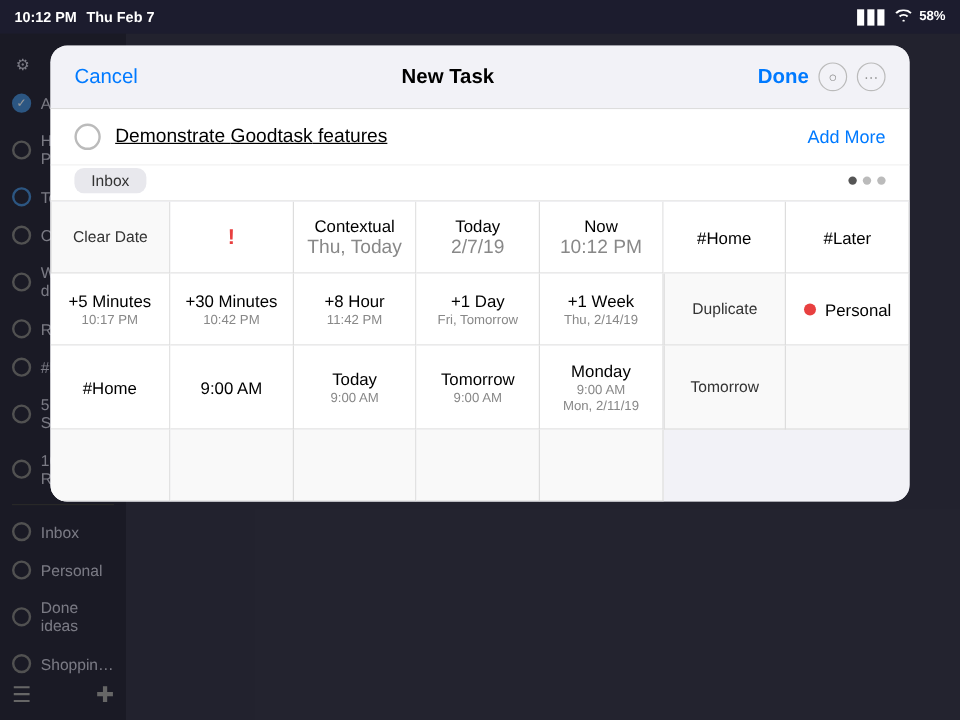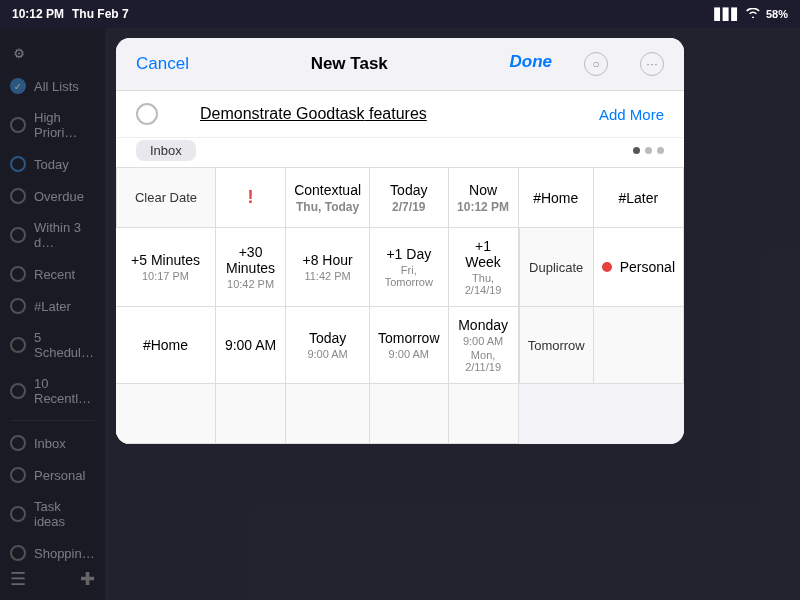--- a/index.html
+++ b/index.html
@@ -96,21 +96,21 @@
       display: flex;
       align-items: flex-start;
       justify-content: center;
       padding-top: 10px;
     }
 
     
     .modal {
       background: #f2f2f7;
       border-radius: 14px;
-      width: 568px;
+      width: 716px;
       max-height: 560px;
       overflow: hidden;
       display: flex;
       flex-direction: column;
     }
 
     
     .modal-header {
       background: #f2f2f7;
       display: flex;
@@ -124,22 +124,22 @@
       font-size: 17px;
       cursor: pointer;
     }
     .modal-title {
       color: #000;
       font-size: 17px;
       font-weight: 600;
     }
     .modal-header-right {
       display: flex;
-      gap: 32px;
-      font-style: italic;
+      align-items: center;
+      gap: 8px;
     }
     .modal-done {
       color: #007aff;
       font-size: 17px;
       font-weight: 600;
       cursor: pointer;
     }
     .modal-icon {
       width: 24px; height: 24px;
       border-radius: 50%;
@@ -150,21 +150,20 @@
       font-size: 12px;
     }
 
     
     .task-row {
       display: flex;
       align-items: center;
       padding: 12px 20px;
       background: white;
       border-bottom: 1px solid #eee;
-      gap: 30px;
     }
     .task-circle {
       width: 22px; height: 22px;
       border-radius: 50%;
       border: 2px solid #bbb;
       flex-shrink: 0;
       margin-right: 12px;
     }
     .task-text {
       flex: 1;
@@ -233,24 +232,23 @@
       color: #333;
       font-weight: 400;
       border-left: 1px solid #ddd;
     }
     .grid-cell.header-cell {
       font-size: 13px;
       font-weight: 500;
       color: #000;
     }
     .grid-cell.header-cell .sub {
-      font-size: 12px;
+      font-size: 16px;
       color: #888;
       margin-top: 2px;
-      font-weight: bold;
     }
     .grid-cell .main-val {
       font-size: 14px;
       color: #000;
       font-weight: 400;
     }
     .grid-cell .sub-val {
       font-size: 11px;
       color: #888;
       margin-top: 2px;
@@ -341,21 +339,21 @@
   <div class="sidebar-item">
     <div class="dot"></div>
     <span>Inbox</span>
   </div>
   <div class="sidebar-item">
     <div class="dot"></div>
     <span>Personal</span>
   </div>
   <div class="sidebar-item">
     <div class="dot"></div>
-    <span>Task ideas</span>
+    <span>Done ideas</span>
   </div>
   <div class="sidebar-item">
     <div class="dot"></div>
     <span>Shoppin…</span>
   </div>
 
   <div class="sidebar-bottom">☰</div>
   <div class="sidebar-add">✚</div>
 </div>
 

